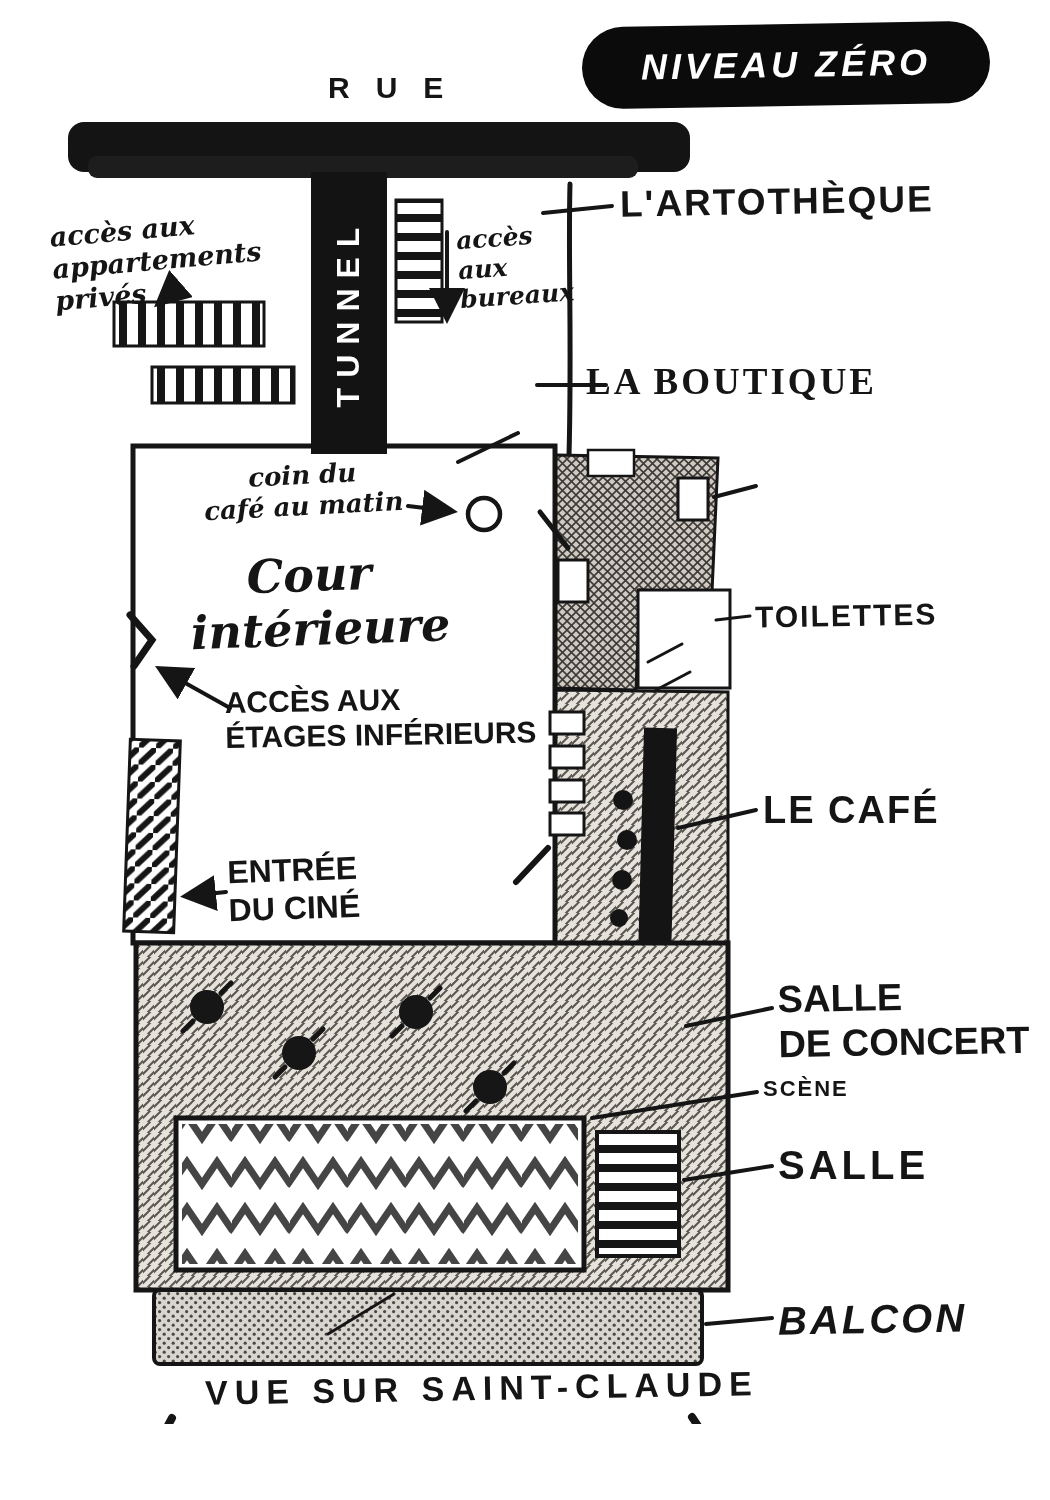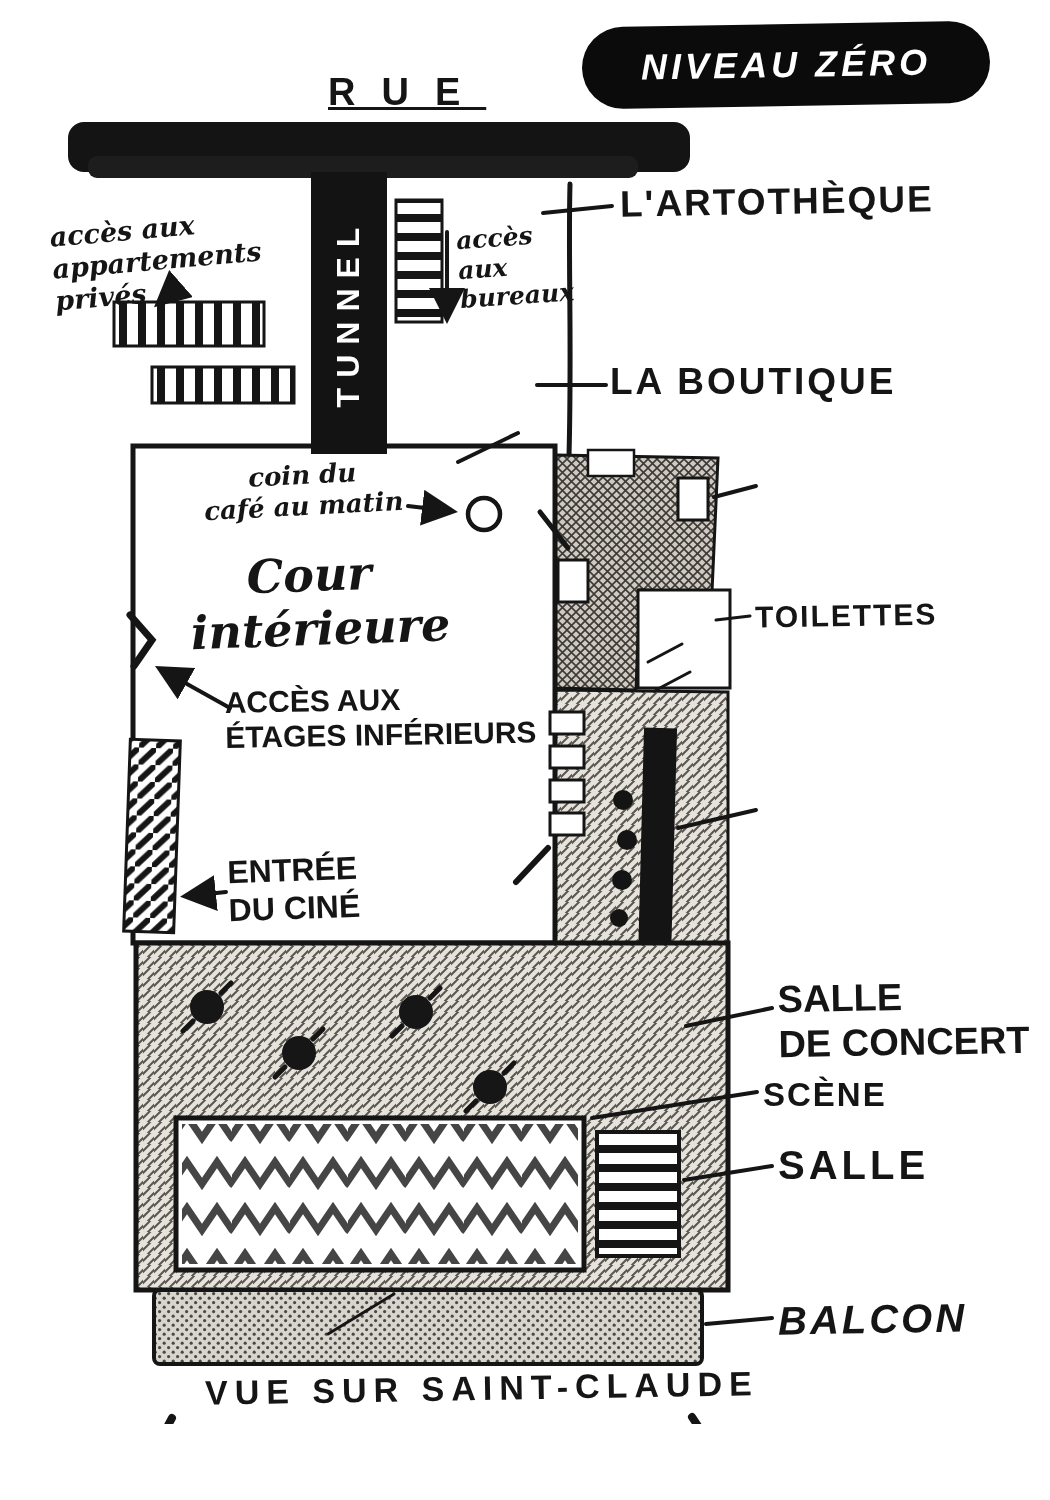--- a/index.html
+++ b/index.html
@@ -181,21 +181,21 @@
       <path d="M564,1440 L572,1463"></path>
       <path d="M630,1430 L642,1454"></path>
       <path d="M692,1417 L708,1441"></path>
     </g>
   </svg>
 
   <div class="badge">
     <span>NIVEAU ZÉRO</span>
   </div>
 
-  <div class="lbl" style="left:328px;top:70px;font-size:38px;letter-spacing:26px;text-decoration:underline;">RUE</div>
+  <div class="lbl" style="left:328px;top:70px;font-size:30px;letter-spacing:26px;">RUE</div>
 
   <div class="tunnel-wrap">
     <span>TUNNEL</span>
   </div>
 
   <div class="lbl hand pre" style="left:52px;top:210px;width:270px;font-size:27px;transform:rotate(-5deg);">accès aux
 appartements privés</div>
 
   <div class="lbl hand pre" style="left:458px;top:222px;width:120px;font-size:25px;transform:rotate(-4deg);">accès
 aux
@@ -208,30 +208,31 @@
 intérieure</div>
 
   <div class="lbl pre" style="left:225px;top:682px;width:330px;font-size:30px;transform:rotate(-1deg);">ACCÈS AUX
 ÉTAGES INFÉRIEURS</div>
 
   <div class="lbl pre" style="left:228px;top:852px;font-size:32px;transform:rotate(-2deg);">ENTRÉE
 DU CINÉ</div>
 
   <div class="lbl" style="left:620px;top:180px;font-size:37px;letter-spacing:2px;transform:rotate(-1deg);">L'ARTOTHÈQUE</div>
 
-  <div class="lbl" style="left:610px;top:360px;font-size:37px;letter-spacing:3px;">LA BOUTIQUE</div>
+  <div class="lbl" style="left:586px;top:360px;font-size:37px;letter-spacing:3px;font-family:Liberation Serif, serif;">LA BOUTIQUE</div>
 
 
   <div class="lbl" style="left:755px;top:598px;font-size:30px;letter-spacing:2px;transform:rotate(-1deg);">TOILETTES</div>
 
+  <div class="lbl" style="left:763px;top:788px;font-size:38px;letter-spacing:2px;">LE CAFÉ</div>
 
   <div class="lbl pre" style="left:778px;top:975px;font-size:38px;transform:rotate(-1deg);">SALLE
 DE CONCERT</div>
 
-  <div class="lbl" style="left:763px;top:1076px;font-size:33px;letter-spacing:2px;">SCÈNE</div>
+  <div class="lbl" style="left:763px;top:1076px;font-size:22px;letter-spacing:2px;">SCÈNE</div>
 
   <div class="lbl" style="left:778px;top:1142px;font-size:40px;letter-spacing:4px;">SALLE</div>
 
   <div class="lbl" style="left:778px;top:1296px;font-size:40px;letter-spacing:3px;font-style:italic;transform:rotate(-1deg);">BALCON</div>
 
   <div class="lbl" style="left:205px;top:1368px;font-size:34px;letter-spacing:7px;transform:rotate(-1deg);">VUE SUR SAINT-CLAUDE</div>
 
 </div>
 
 </body></html>

